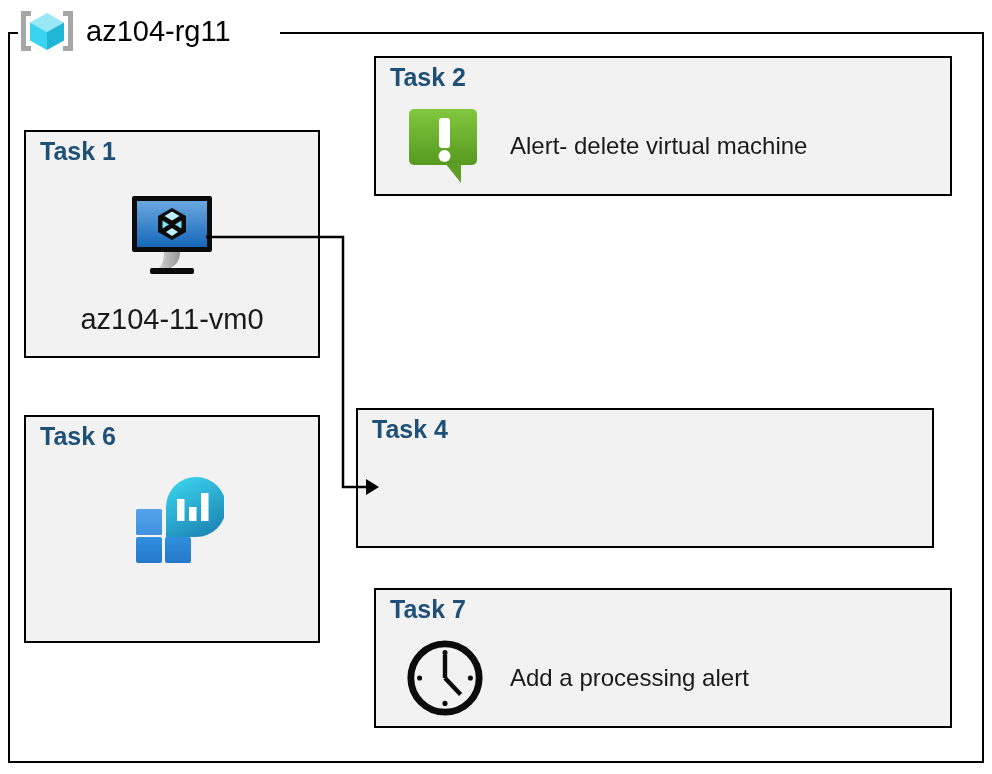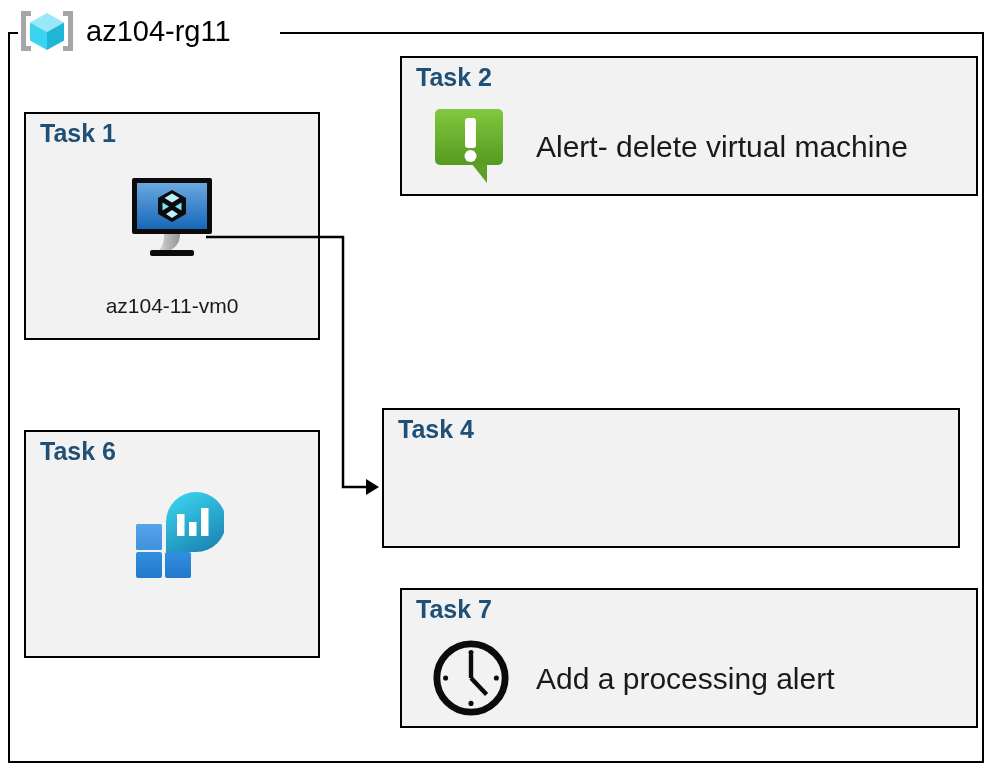--- a/index.html
+++ b/index.html
@@ -76,47 +76,47 @@
     top: 7px;
     font-size: 25px;
     font-weight: bold;
     color: #1f5078;
     line-height: 1;
     white-space: nowrap;
   }
 
   
   .card-sq { width: 296px; height: 228px; }
-  #task1 { left: 24px; top: 112px; }
-  #task6 { left: 24px; top: 430px; }
+  #task1 { left: 24px; top: 130px; }
+  #task6 { left: 24px; top: 415px; }
 
   .card-icon-center {
     position: absolute;
     left: 0;
     right: 0;
     top: 56px;
     height: 92px;
     display: flex;
     align-items: center;
     justify-content: center;
   }
   .card-caption {
     position: absolute;
     left: 0;
     right: 0;
     bottom: 22px;
     text-align: center;
-    font-size: 21px;
+    font-size: 29px;
     color: #1a1a1a;
     line-height: 1;
     white-space: nowrap;
   }
 
   
-  .card-wide { width: 578px; height: 140px; margin-left: 26px; }
+  .card-wide { width: 578px; height: 140px; }
   #task2 { left: 374px; top: 56px; }
   #task3 { left: 374px; top: 232px; }
   #task4 { left: 356px; top: 408px; }
   #task5 { left: 374px; top: 588px; }
 
   .wide-row {
     position: absolute;
     left: 28px;
     right: 14px;
     top: 42px;
@@ -127,21 +127,21 @@
   }
   .wide-icon-slot {
     width: 82px;
     min-width: 82px;
     height: 88px;
     display: flex;
     align-items: center;
     justify-content: center;
   }
   .wide-text {
-    font-size: 30px;
+    font-size: 24px;
     color: #1a1a1a;
     line-height: 1.1;
     white-space: nowrap;
   }
 
   
   .connector {
     position: absolute;
     left: 0;
     top: 0;

